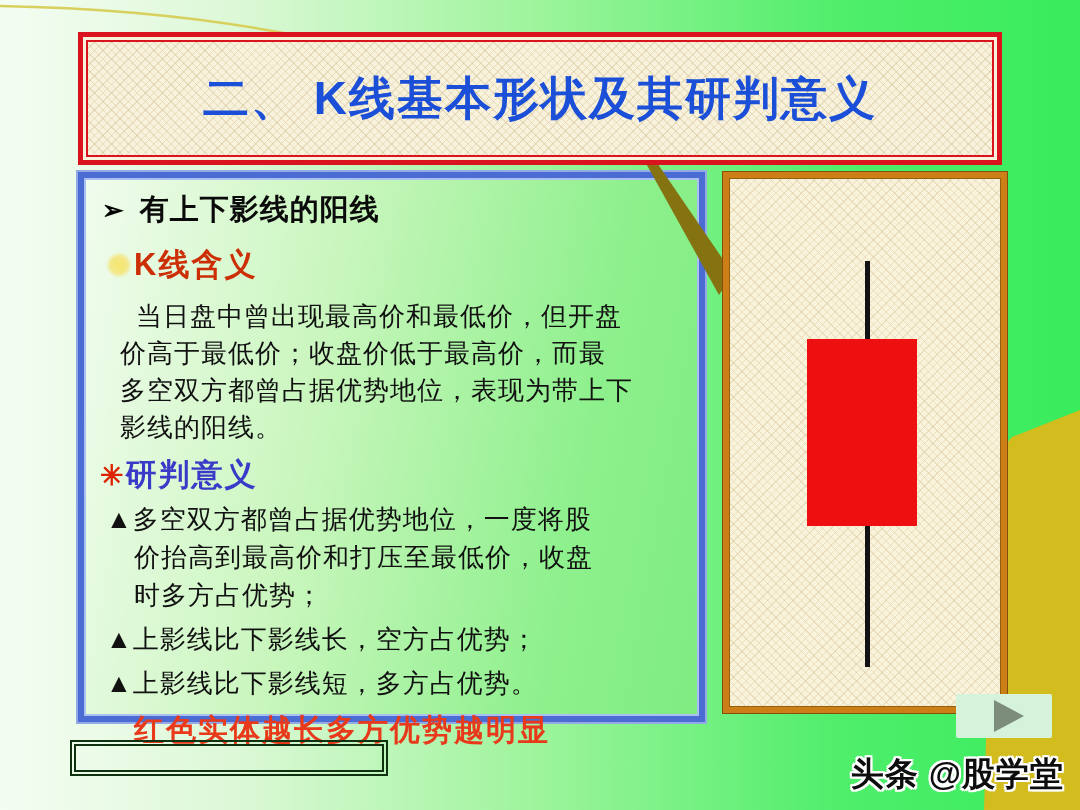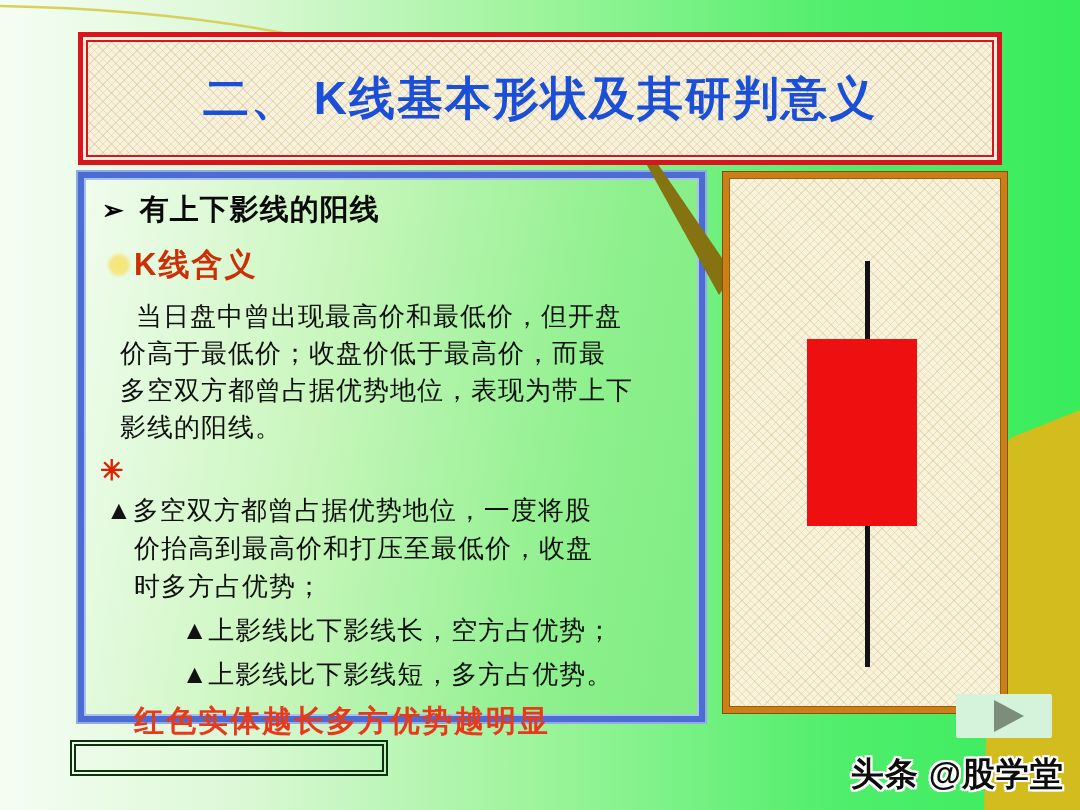--- a/index.html
+++ b/index.html
@@ -31,21 +31,21 @@
   .dot-bullet{width:26px;height:26px;border-radius:50%;margin:0 2px 0 6px;
               background:radial-gradient(circle,#f6e76e 0%,#f4e787 45%,rgba(246,231,110,0) 72%);}
   .klabel{font-size:31px;font-weight:bold;color:#cc2f06;letter-spacing:2px;}
   .para{margin:12px 0 0 20px;font-size:26px;line-height:37px;letter-spacing:1px;}
   .para .first{text-indent:16px;}
   .alabel-row{display:flex;align-items:center;margin-top:8px;}
   .asterisk-bullet{font-size:28px;font-weight:bold;color:#dd2200;margin-right:2px;}
   .alabel{font-size:31px;font-weight:bold;color:#3a3ac8;letter-spacing:2px;}
   .tri{margin:4px 0 0 6px;font-size:26px;line-height:38px;letter-spacing:1px;}
   .tri .cont{padding-left:28px;}
-  .tri-item{margin-top:6px;text-align:center;}
+  .tri-item{margin-top:6px;}
   .emphasis{margin:8px 0 0 34px;font-size:30px;font-weight:bold;color:#e8391b;letter-spacing:2px;}
 
   
   .right-box{position:absolute;left:723px;top:172px;width:284px;height:541px;z-index:3;
              box-sizing:border-box;border:6px solid #cc7e17;
              box-shadow:0 0 0 1px #82500a, inset 0 0 0 1px #93600e;
              background-color:#faf3dc;
              background-image:repeating-linear-gradient(45deg,rgba(205,185,135,.35) 0 1px,transparent 1px 6px),
                               repeating-linear-gradient(-45deg,rgba(205,185,135,.35) 0 1px,transparent 1px 6px);}
   .shadow-line{position:absolute;width:5px;background:#121212;}
@@ -95,20 +95,21 @@
 
     <div class="para">
       <div class="first">当日盘中曾出现最高价和最低价，但开盘</div>
       <div>价高于最低价；收盘价低于最高价，而最</div>
       <div>多空双方都曾占据优势地位，表现为带上下</div>
       <div>影线的阳线。</div>
     </div>
 
     <div class="alabel-row">
       <span class="asterisk-bullet">✳</span>
+      <span class="alabel">研判意义</span>
     </div>
 
     <div class="tri">
       <div>▲多空双方都曾占据优势地位，一度将股</div>
       <div class="cont">价抬高到最高价和打压至最低价，收盘</div>
       <div class="cont">时多方占优势；</div>
     </div>
 
     <div class="tri tri-item">
       <div>▲上影线比下影线长，空方占优势；</div>

